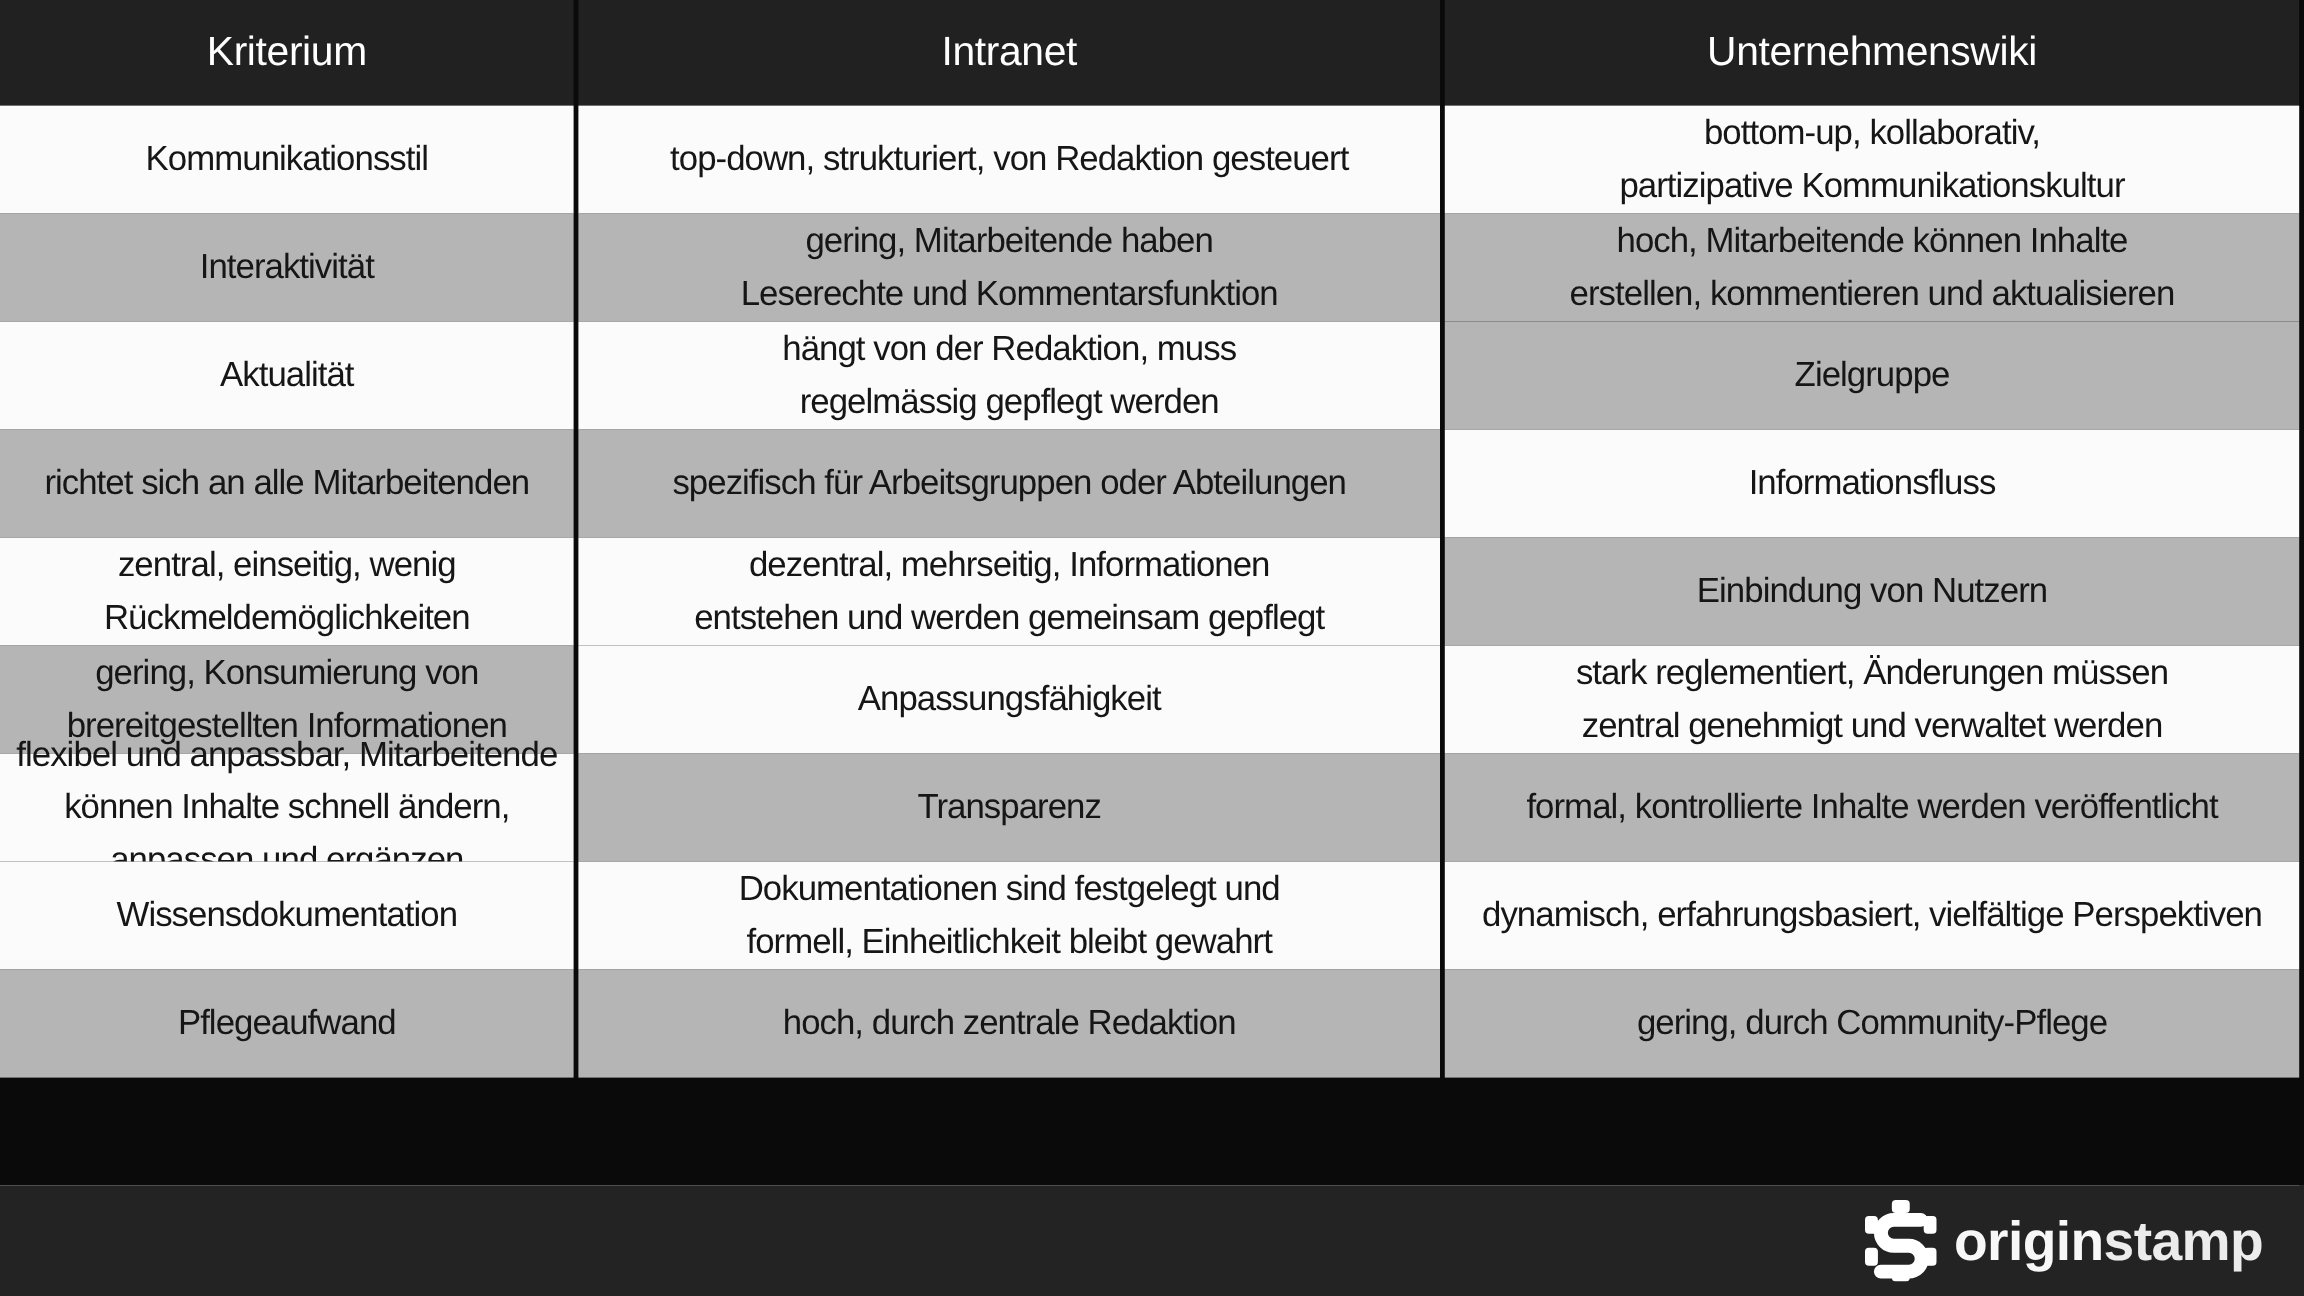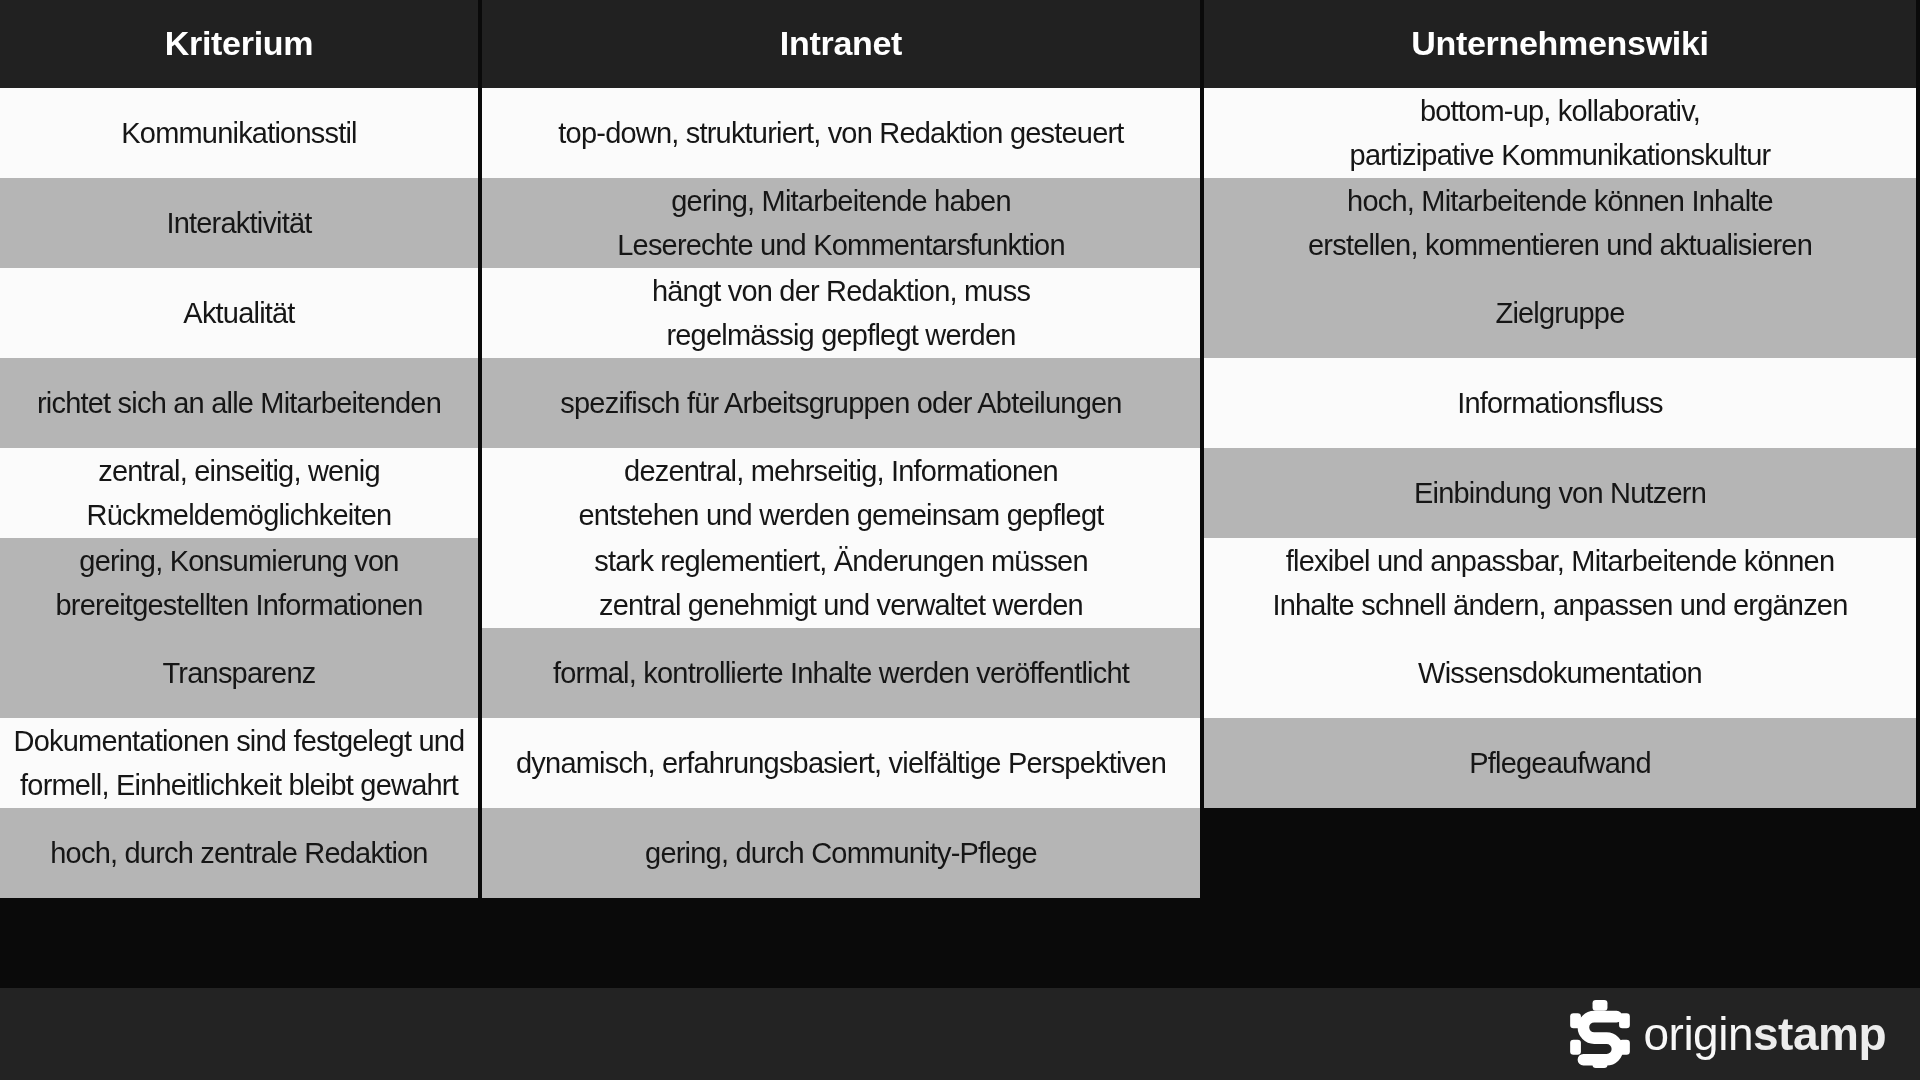--- a/index.html
+++ b/index.html
@@ -34,38 +34,38 @@
     padding:2px 8px;
     font-size:29px;
     line-height:1.52;
     letter-spacing:-0.8px;
     text-wrap:balance;
   }
   .cell.head{
     background:var(--header-bg);
     color:var(--header-text);
     font-size:34px;
-    font-weight:700;
+    font-weight:400;
     letter-spacing:-0.3px;
   }
   .cell.light{background:var(--row-light);}
   .cell.dark{background:var(--row-dark);}
 
   .footer{
     flex:1;
     background:var(--footer-bg);
     display:flex;
     align-items:center;
     justify-content:flex-end;
     padding-right:34px;
   }
   .logo{display:flex;align-items:center;gap:14px;}
   .logo svg{display:block;}
   .brand{font-size:46px;color:#f7f7f7;letter-spacing:-0.5px;white-space:nowrap;}
-  .brand .b{font-weight:400;}
+  .brand .b{font-weight:700;}
   .brand .l{font-weight:700;opacity:0.95;}
 </style>
 </head>
 <body>
 
 <div class="page">
 
   <div class="table-grid" id="table-grid">
     <div class="cell head">Kriterium</div>
     <div class="cell head">Intranet</div>
@@ -86,20 +86,21 @@
   <div class="cell dark">richtet sich an alle Mitarbeitenden</div>
   <div class="cell dark">spezifisch für Arbeitsgruppen oder Abteilungen</div>
 
   <div class="cell light">Informationsfluss</div>
   <div class="cell light">zentral, einseitig, wenig Rückmeldemöglichkeiten</div>
   <div class="cell light">dezentral, mehrseitig, Informationen entstehen und werden gemeinsam gepflegt</div>
 
   <div class="cell dark">Einbindung von Nutzern</div>
   <div class="cell dark">gering, Konsumierung von brereitgestellten Informationen</div>
 
+  <div class="cell light">Anpassungsfähigkeit</div>
   <div class="cell light">stark reglementiert, Änderungen müssen zentral genehmigt und verwaltet werden</div>
   <div class="cell light">flexibel und anpassbar, Mitarbeitende können Inhalte schnell ändern, anpassen und ergänzen</div>
 
   <div class="cell dark">Transparenz</div>
   <div class="cell dark">formal, kontrollierte Inhalte werden veröffentlicht</div>
 
   <div class="cell light">Wissensdokumentation</div>
   <div class="cell light">Dokumentationen sind festgelegt und formell, Einheitlichkeit bleibt gewahrt</div>
   <div class="cell light">dynamisch, erfahrungsbasiert, vielfältige Perspektiven</div>
 

